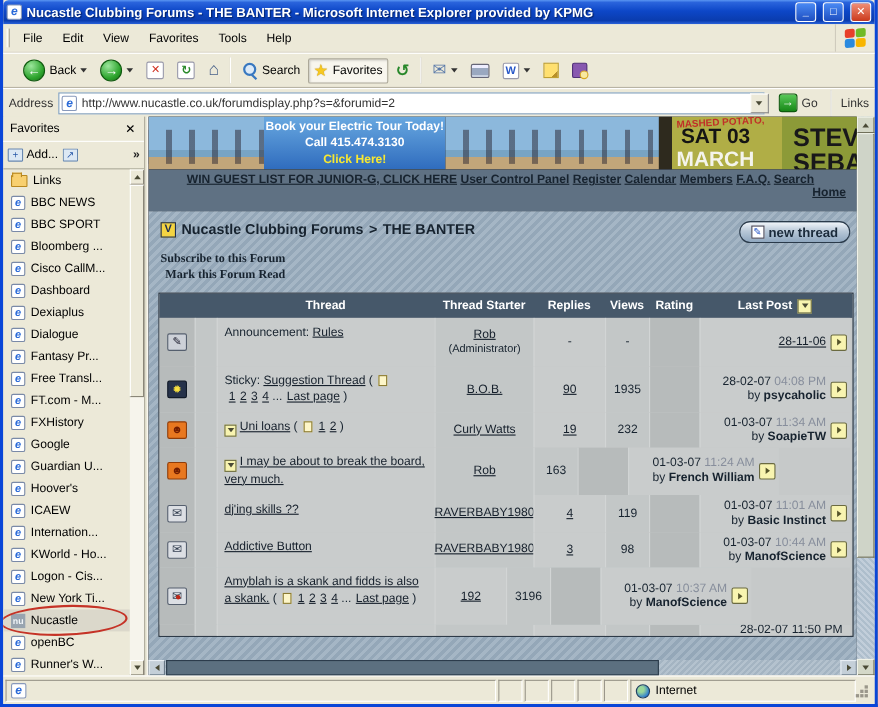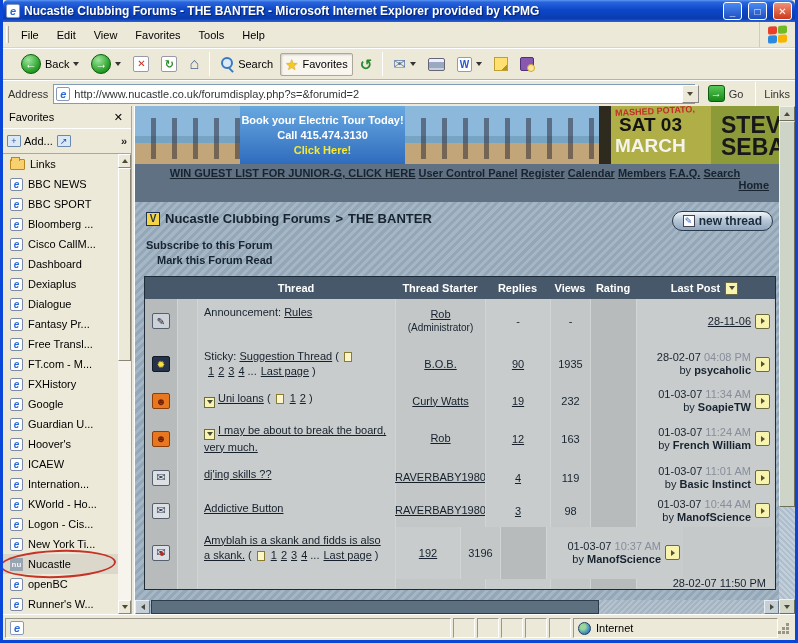--- a/index.html
+++ b/index.html
@@ -102,21 +102,21 @@
   .fav-scroll { width:13px; flex:none; display:flex; flex-direction:column; background:#f6f4ec; }
   .sbtn { height:14px; width:100%; flex:none; background:#ece9d8; border:1px solid; border-color:#fff #8a8678 #8a8678 #fff;
     display:flex; align-items:center; justify-content:center; }
   .fav-thumb { height:42%; background:#ece9d8; border:1px solid; border-color:#fff #8a8678 #8a8678 #fff; }
   .tri-up{width:0;height:0;border-left:3px solid transparent;border-right:3px solid transparent;border-bottom:4px solid #4a4a36;}
   .tri-down{width:0;height:0;border-left:3px solid transparent;border-right:3px solid transparent;border-top:4px solid #4a4a36;}
   .tri-left{width:0;height:0;border-top:3px solid transparent;border-bottom:3px solid transparent;border-right:4px solid #4a4a36;}
   .tri-right{width:0;height:0;border-top:3px solid transparent;border-bottom:3px solid transparent;border-left:4px solid #4a4a36;}
   
   .viewport { flex:1; display:flex; flex-direction:column; background:#10141c; overflow:hidden; }
-  .banner-row { height:58px; flex:none; display:flex; overflow:hidden; }
+  .banner-row { height:48px; flex:none; display:flex; overflow:hidden; }
   .photo { position:relative; background:linear-gradient(180deg,#8cb8dc 0 30px,#78a4c4 30px 37px,#c2a67a 37px); }
   .photo.p1 { width:105px; } .photo.p2 { width:194px; }
   .photo::before { content:''; position:absolute; left:0; right:0; top:12px; bottom:5px;
     background:repeating-linear-gradient(90deg,transparent 0 16px,rgba(40,36,48,.5) 16px 21px); }
   .ad { width:165px; flex:none; display:flex; flex-direction:column; align-items:center; justify-content:center;
     background:linear-gradient(180deg,#68a8e0,#2f6cbe); color:#fff; font-weight:bold; font-size:11px; line-height:15px; text-align:center; }
   .ad .click { color:#f8e830; }
   .event { width:180px; flex:none; position:relative; overflow:hidden; color:#111;
     background:linear-gradient(90deg,#2e2a1e 0 12px,#b0ae46 12px 62%,#8c9a38 62%); }
   .ev-graffiti { position:absolute; top:0; left:16px; color:#c03028; font-size:9px; font-weight:bold; transform:rotate(-3deg); white-space:nowrap;}
@@ -134,21 +134,21 @@
   .v-logo { width:14px; height:14px; background:#f4d442; border:1px solid #203050; color:#203050;
     font-size:10px; font-weight:bold; line-height:12px; text-align:center; flex:none;}
   .btn-newthread { display:flex; align-items:center; gap:4px; padding:2px 10px; border-radius:10px;
     background:linear-gradient(180deg,#f2f6fa,#b8c8d8 45%,#8fa7bf); border:1px solid #2a3a4a;
     font-weight:bold; font-size:12px; color:#1a2a3a; }
   .nt-ico { width:12px; height:12px; background:#fff; border:1px solid #445; color:#2858c8; font-size:9px; line-height:10px; text-align:center;}
   .users-row { display:flex; justify-content:space-between; margin-top:7px; padding:0 2px; }
   .users { max-width:462px; line-height:14px; }
   .users a { color:#17232f; }
   .fr-links { text-align:right; font-weight:bold; line-height:15px; white-space:nowrap; }
-  .fr-links a { color:#17232f; display:block; }
+  .fr-links a { color:#17232f; display:block;font-family:Liberation Serif, serif; }
   
   .ftable { width:632px; margin-top:8px; border:1px solid #1e2c3a; background:#c6c9c9; }
   .frow { display:flex; align-items:stretch; }
   .cell { display:flex; align-items:center; justify-content:center; padding:3px 4px; border-left:1px solid #d2d5d5; }
   .cell:first-child { border-left:none; }
   .c1{width:32px; background:#b7bbbb;} .c2{width:20px; background:#c3c7c7;}
   .c3{width:198px; background:#c9cccc; display:block; padding:6px 6px; line-height:15px;}
   .c4{width:90px; background:#c3c7c7; flex-direction:column; text-align:center; line-height:13px;}
   .c5{width:65px; background:#c9cccc;} .c6{width:40px; background:#c3c7c7;}
   .c7{width:46px; background:#b7bbbb;} .c8{width:137px; background:#c9cccc; justify-content:flex-end; padding-right:3px;}
@@ -550,23 +550,20 @@
               <span class="cell c1">
                 <span class="ticon hot">☻</span>
               </span>
               <span class="cell c2"></span>
               <span class="cell c3"><span class="title-arrow">
                   <span class="tri-down"></span>
                 </span><a style="text-decoration:underline">I may be about to break the board, very much.</a></span>
               <span class="cell c4">
                 <a style="text-decoration:underline">Rob</a>
               </span>
-              <span class="cell c5">
-                <a style="text-decoration:underline">12</a>
-              </span>
               <span class="cell c6">163</span>
               <span class="cell c7"></span>
               <span class="cell c8">
                 <span class="lp">01-03-07 <span class="time">11:24 AM</span><br>by <span class="byname">French William</span></span>
                 <span class="lp-arrow">
                   <span class="tri-right"></span>
                 </span>
               </span>
             </div>
             <div class="frow">

